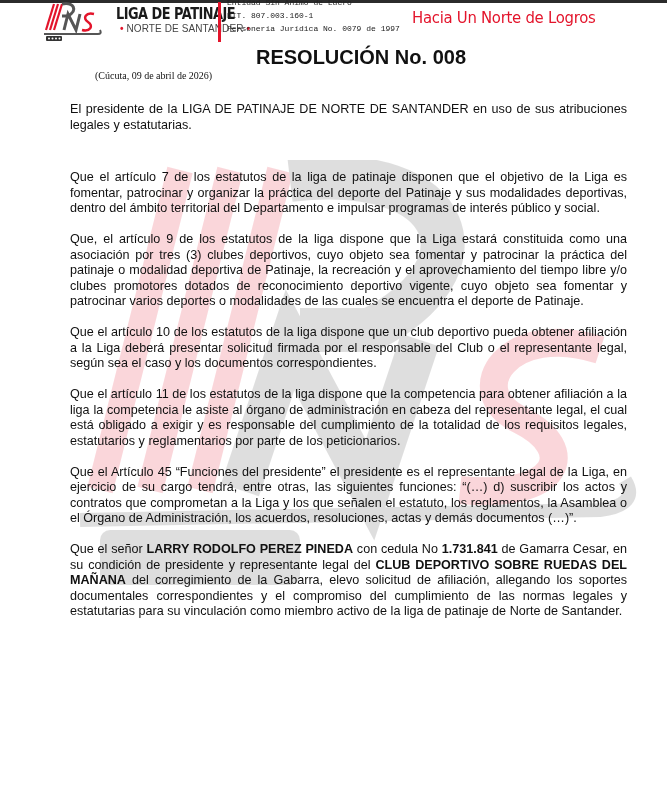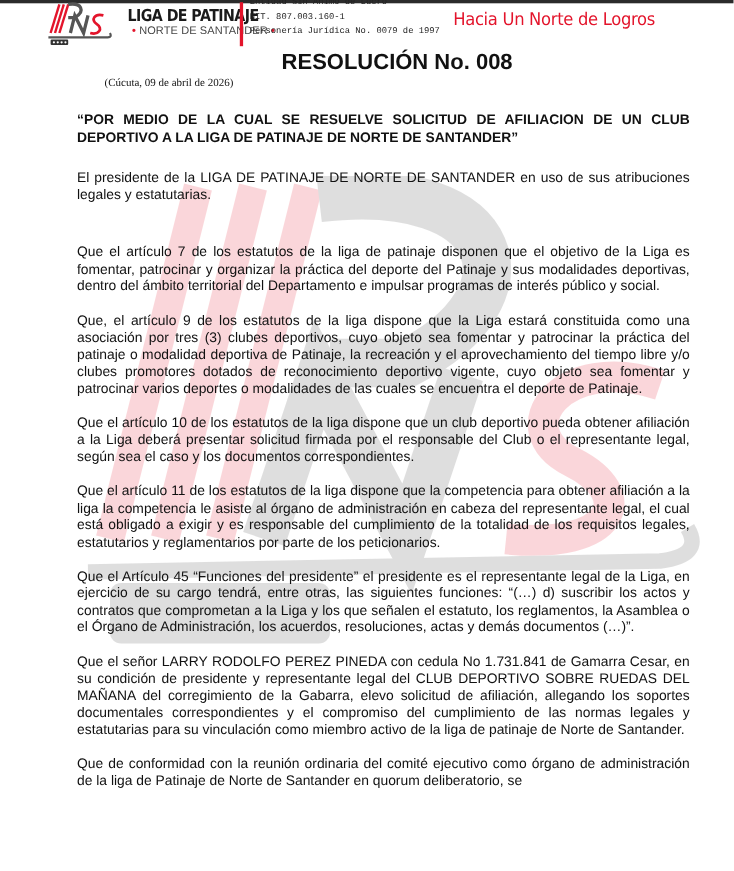--- a/index.html
+++ b/index.html
@@ -21,21 +21,21 @@
   .watermark { position: absolute; left: 40px; top: 160px; width: 600px; height: 450px; pointer-events: none; }
   .content { position: absolute; left: 60px; top: 46px; width: 557px; margin-left: 10px; }
   .res-title { text-align: center; font-weight: bold; font-size: 20px; margin: 0; padding-left: 25px; letter-spacing: 0; }
   .res-date { text-align: left; font-size: 10px; margin: 1px 0 0 0; padding-left: 25px; font-family: Liberation Serif, serif; }
   p { margin: 0; font-size: 12.6px; line-height: 15.5px; text-align: justify; }
   .subject { font-weight: bold; margin-top: 21px; }
   .intro { margin-top: 21px; }
   .considerando { text-align: center; font-weight: bold; margin-top: 20px; padding-left: 36px; }
   .para { margin-top: 15.5px; }
   .para.first { margin-top: 37px; }
-  b { font-weight: normal; }
+  b { font-weight: bold; }
 </style>
 </head>
 <body>
 
 <div class="topbar"></div>
 
 <div class="header">
   <svg class="logo" viewBox="0 0 62 42">
     <path d="M14 4 L6 30" stroke="#e3142b" stroke-width="2.2" fill="none"></path>
     <path d="M18 4 L10 30" stroke="#e3142b" stroke-width="2.2" fill="none"></path>
@@ -75,26 +75,24 @@
     <path d="M560 190 C470 160 420 230 480 260 C540 290 520 340 420 330" stroke="#e3142b" stroke-width="28" fill="none"></path>
     <path d="M40 360 L560 350 Q600 345 585 320" stroke="#444" stroke-width="14" fill="none"></path>
     <rect x="60" y="370" width="200" height="55" rx="10" fill="#444"></rect>
   </g>
 </svg>
 
 <div class="content">
   <h1 class="res-title">RESOLUCIÓN No. 008</h1>
   <div class="res-date">(Cúcuta, 09 de abril de 2026)</div>
 
-  <p class="subject">“POR MEDIO DE LA CUAL SE RESUELVE SOLICITUD DE AFILIACION DE UN CLUB DEPORTIVO A LA LIGA DE PATINAJE DE NORTE DE SANTANDER”</p>
   <p class="intro">El presidente de la LIGA DE PATINAJE DE NORTE DE SANTANDER en uso de sus atribuciones legales y estatutarias.</p>
 
 
   <p class="para first">Que el artículo 7 de los estatutos de la liga de patinaje disponen que el objetivo de la Liga es fomentar, patrocinar y organizar la práctica del deporte del Patinaje y sus modalidades deportivas, dentro del ámbito territorial del Departamento e impulsar programas de interés público y social.</p>
   <p class="para">Que, el artículo 9 de los estatutos de la liga dispone que la Liga estará constituida como una asociación por tres (3) clubes deportivos, cuyo objeto sea fomentar y patrocinar la práctica del patinaje o modalidad deportiva de Patinaje, la recreación y el aprovechamiento del tiempo libre y/o clubes promotores dotados de reconocimiento deportivo vigente, cuyo objeto sea fomentar y patrocinar varios deportes o modalidades de las cuales se encuentra el deporte de Patinaje.</p>
   <p class="para">Que el artículo 10 de los estatutos de la liga dispone que un club deportivo pueda obtener afiliación a la Liga deberá presentar solicitud firmada por el responsable del Club o el representante legal, según sea el caso y los documentos correspondientes.</p>
   <p class="para">Que el artículo 11 de los estatutos de la liga dispone que la competencia para obtener afiliación a la liga la competencia le asiste al órgano de administración en cabeza del representante legal, el cual está obligado a exigir y es responsable del cumplimiento de la totalidad de los requisitos legales, estatutarios y reglamentarios por parte de los peticionarios.</p>
   <p class="para">Que el Artículo 45 “Funciones del presidente” el presidente es el representante legal de la Liga, en ejercicio de su cargo tendrá, entre otras, las siguientes funciones: “(…) d) suscribir los actos y contratos que comprometan a la Liga y los que señalen el estatuto, los reglamentos, la Asamblea o el Órgano de Administración, los acuerdos, resoluciones, actas y demás documentos (…)”.</p>
 
   <p class="para"><span>Que el señor </span><b>LARRY RODOLFO PEREZ PINEDA</b><span> con cedula No </span><b>1.731.841</b><span> de Gamarra Cesar, en su condición de presidente y representante legal del </span><b>CLUB DEPORTIVO SOBRE RUEDAS DEL MAÑANA</b><span> del corregimiento de la Gabarra, elevo solicitud de afiliación, allegando los soportes documentales correspondientes y el compromiso del cumplimiento de las normas legales y estatutarias para su vinculación como miembro activo de la liga de patinaje de Norte de Santander.</span></p>
 
-  <p class="para">Que de conformidad con la reunión ordinaria del comité ejecutivo como órgano de administración de la liga de Patinaje de Norte de Santander en quorum deliberatorio, se</p>
 </div>
 
 </body></html>

